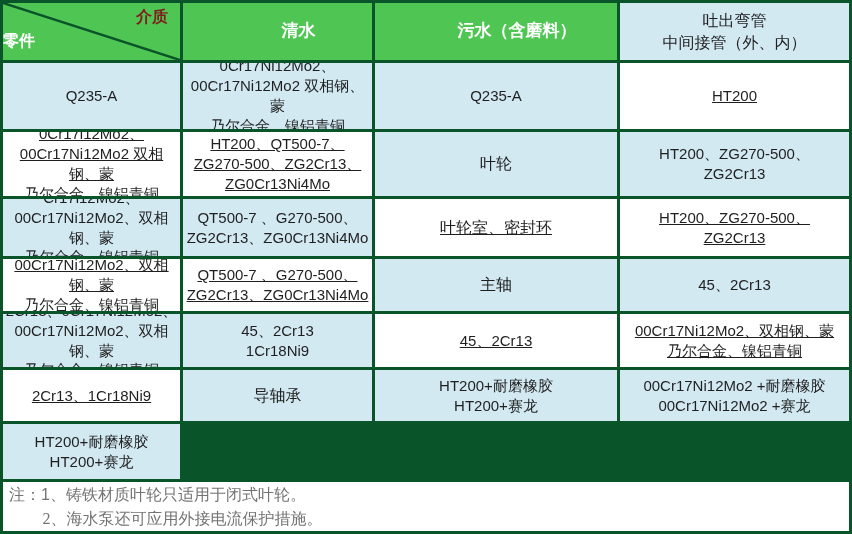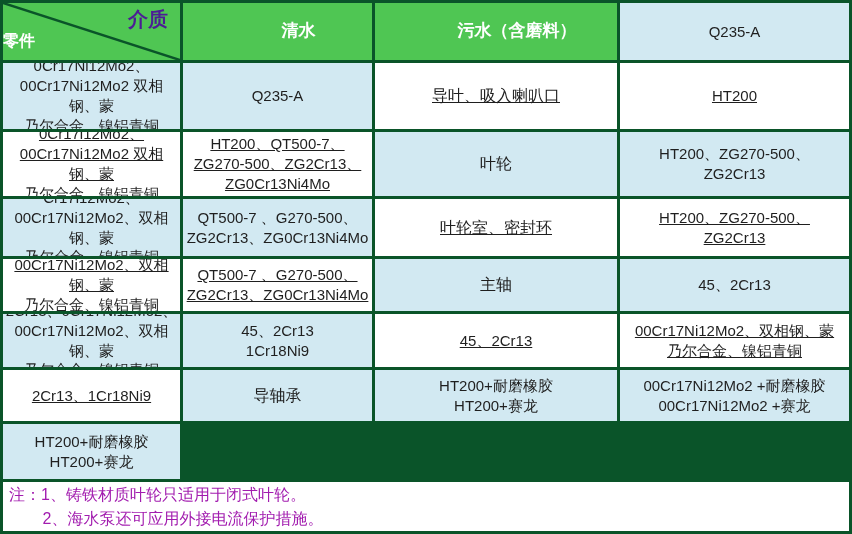--- a/index.html
+++ b/index.html
@@ -54,67 +54,68 @@
     width: 100%; height: 100%;
   }
   .corner-diag line {
     stroke: #0A5429;
     stroke-width: 2.5px;
     vector-effect: non-scaling-stroke;
   }
   .corner-top {
     position: absolute;
     top: 3px; right: 12px;
-    color: #4c1d95;
+    color: #7f1d1d;
     font-weight: bold;
-    font-size: 20px;
+    font-size: 16px;
   }
   .corner-bottom {
     position: absolute;
     top: 27px; left: 0;
     color: #ffffff;
     font-weight: bold;
     font-size: 16px;
   }
   
   .cell.notes {
     grid-column: 1 / -1;
     align-items: flex-start;
     justify-content: center;
     text-align: left;
     font-size: 16px;
     line-height: 1.45;
-    color: #a21caf;
+    color: #737373;
     padding-left: 6px;
     white-space: normal;
   }
-  .note-line2 { margin-left: 2.1em; }
+  .note-line2 { margin-left: 2.1em; font-family: Liberation Serif, serif; }
 </style>
 </head>
 <body>
 
 <div class="table-wrap">
 
   <div class="cell corner">
     <svg class="corner-diag" viewBox="0 0 100 100" preserveAspectRatio="none">
       <line x1="0" y1="0" x2="100" y2="100"></line>
     </svg>
     <span class="corner-top">介质</span>
     <span class="corner-bottom">零件</span>
   </div>
   <div class="cell green">清水</div>
   <div class="cell green">污水（含磨料）</div>
 
+  <div class="cell blue part">吐出弯管
+中间接管（外、内）</div>
   <div class="cell blue">Q235-A</div>
   <div class="cell blue">0Cr17Ni12Mo2、
 00Cr17Ni12Mo2 双相钢、蒙
 乃尔合金、镍铝青铜</div>
   <div class="cell blue">Q235-A</div>
 
-  <div class="cell white part">导叶、吸入喇叭口</div>
   <div class="cell white">HT200</div>
   <div class="cell white">0Cr17i12Mo2、
 00Cr17Ni12Mo2 双相钢、蒙
 乃尔合金、镍铝青铜</div>
   <div class="cell white">HT200、QT500-7、
 ZG270-500、ZG2Cr13、
 ZG0Cr13Ni4Mo</div>
 
   <div class="cell blue part">叶轮</div>
   <div class="cell blue">HT200、ZG270-500、

